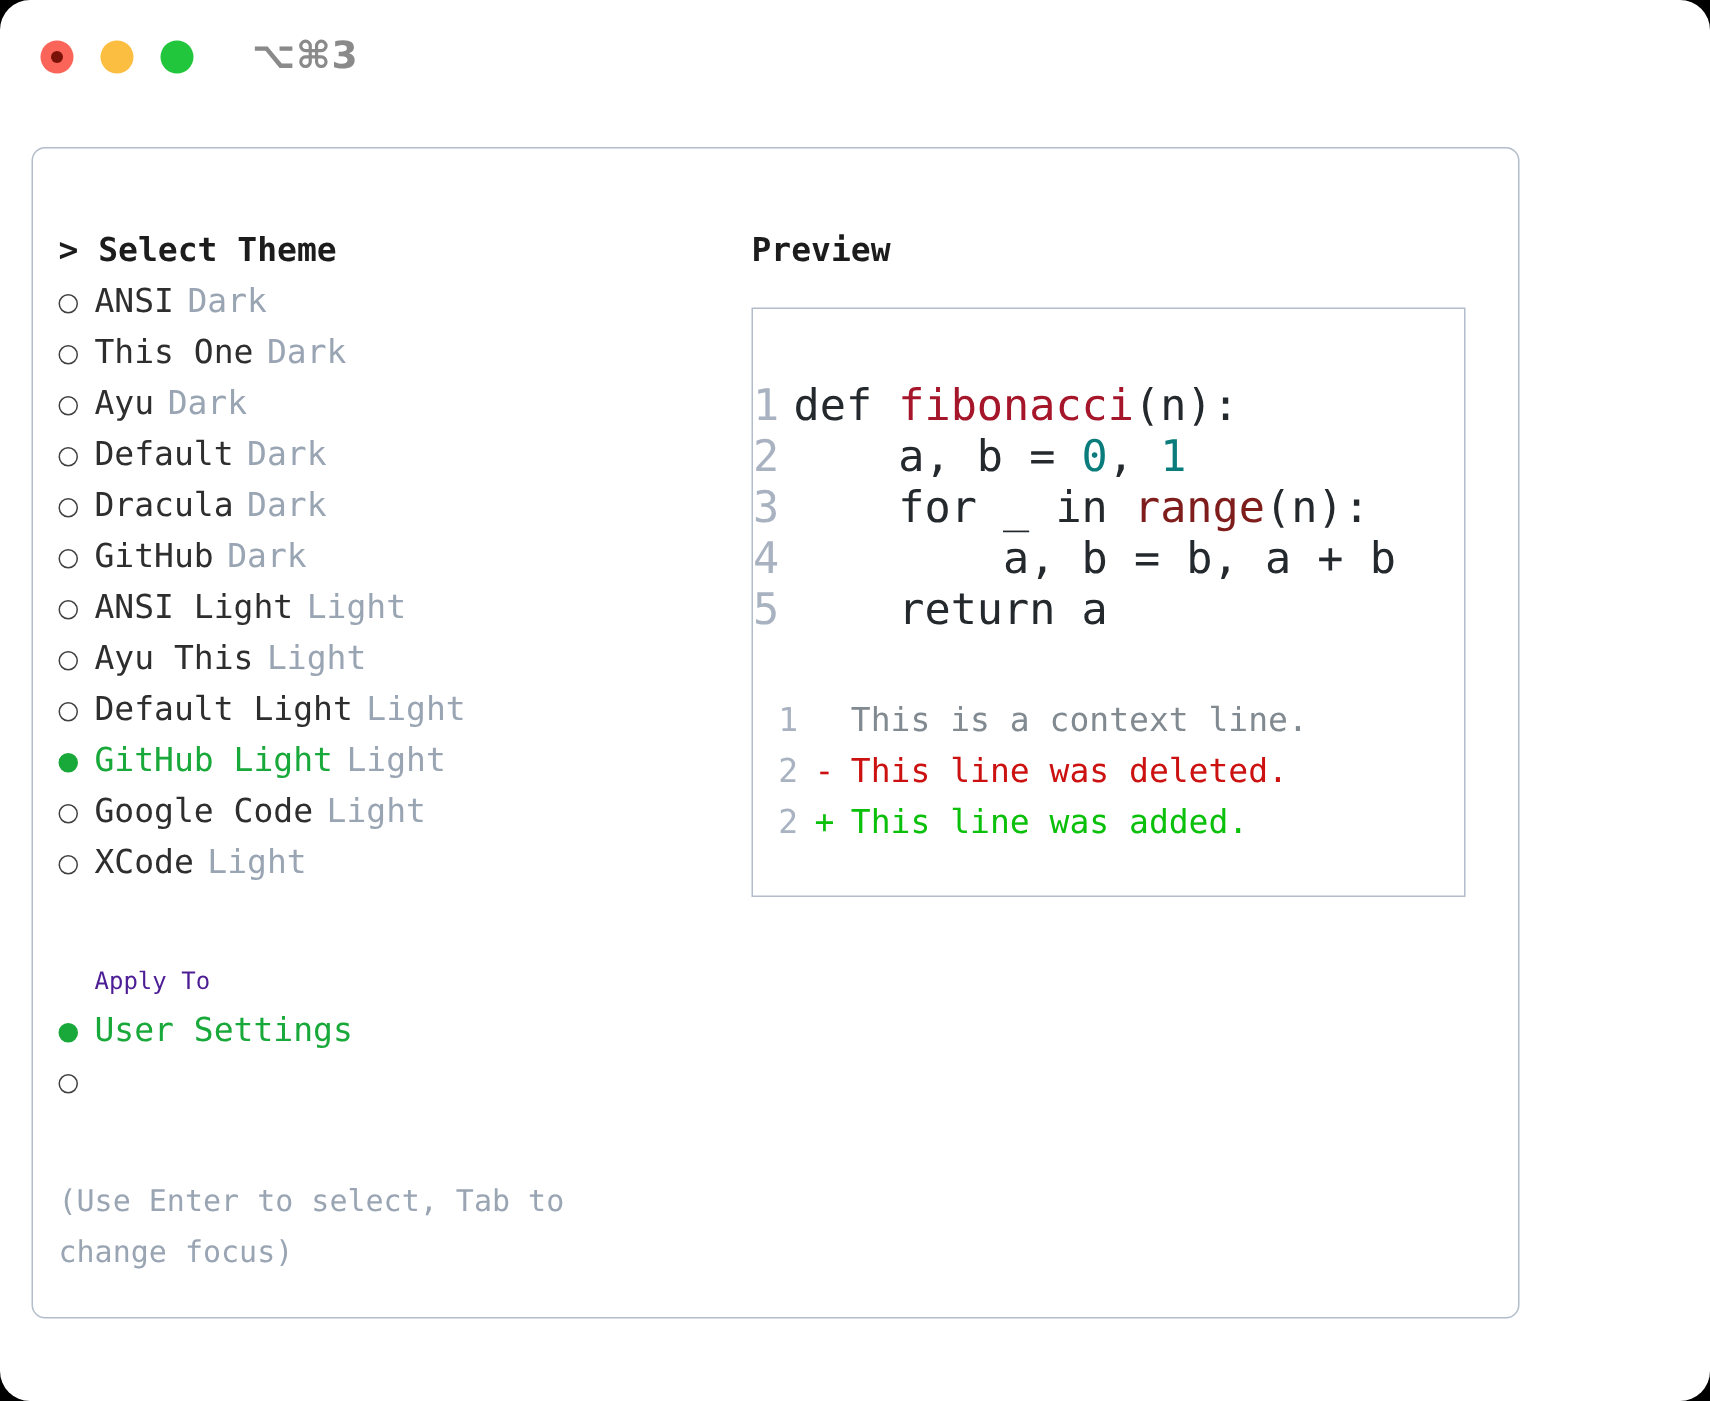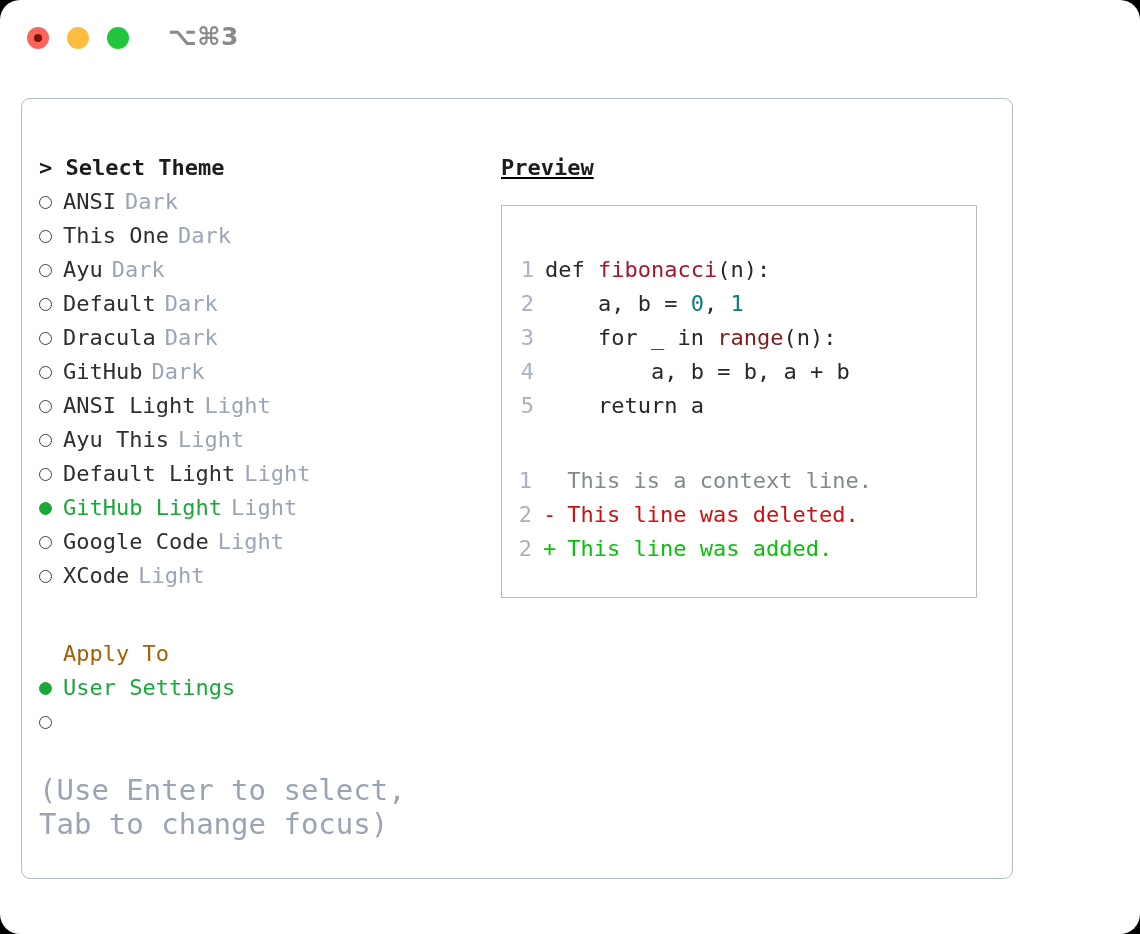--- a/index.html
+++ b/index.html
@@ -127,66 +127,65 @@
   .opt-label { color: #2e2e2e; }
   .opt-row.selected .opt-label { color: #19a83a; }
   .opt-tag {
     color: #9aa5b4;
     margin-left: 9px;
   }
 
   .section-gap { height: 44px; }
 
   .section-title {
-    font-size: 22px;
-    color: #a16207;
+    font-size: 16px;
+    color: #4c1d95;
     line-height: 34px;
     height: 34px;
     padding-left: 24px;
     white-space: pre;
   }
 
   .hint {
-    margin-top: 34px;
-    font-size: 29px;
+    margin-top: 44px;
+    font-size: 20px;
     line-height: 34px;
     color: #9aa5b4;
     width: 400px;
   }
 
   
   .right-col {
     position: absolute;
     left: 479px;
     top: 52px;
     width: 490px;
-    text-decoration: underline;
   }
   .preview-title {
     font-size: 22px;
     font-weight: 700;
     color: #1c1c1c;
     line-height: 34px;
     height: 34px;
     white-space: pre;
   }
   .preview-box {
     margin-top: 20px;
     width: 476px;
     height: 393px;
     border: 1.5px solid #b2bcca;
     box-sizing: border-box;
     background: #ffffff;
     position: relative;
   }
   .code {
     position: absolute;
-    left: 16px;
+    left: 0;
     top: 47px;
-    font-size: 22px;
+    font-size: 29px;
     line-height: 34px;
     white-space: pre;
   }
   .code-line { height: 34px; white-space: pre; }
   .ln {
     display: inline-block;
     width: 16px;
     text-align: right;
     color: #a8b2c0;
     margin-right: 11px;

